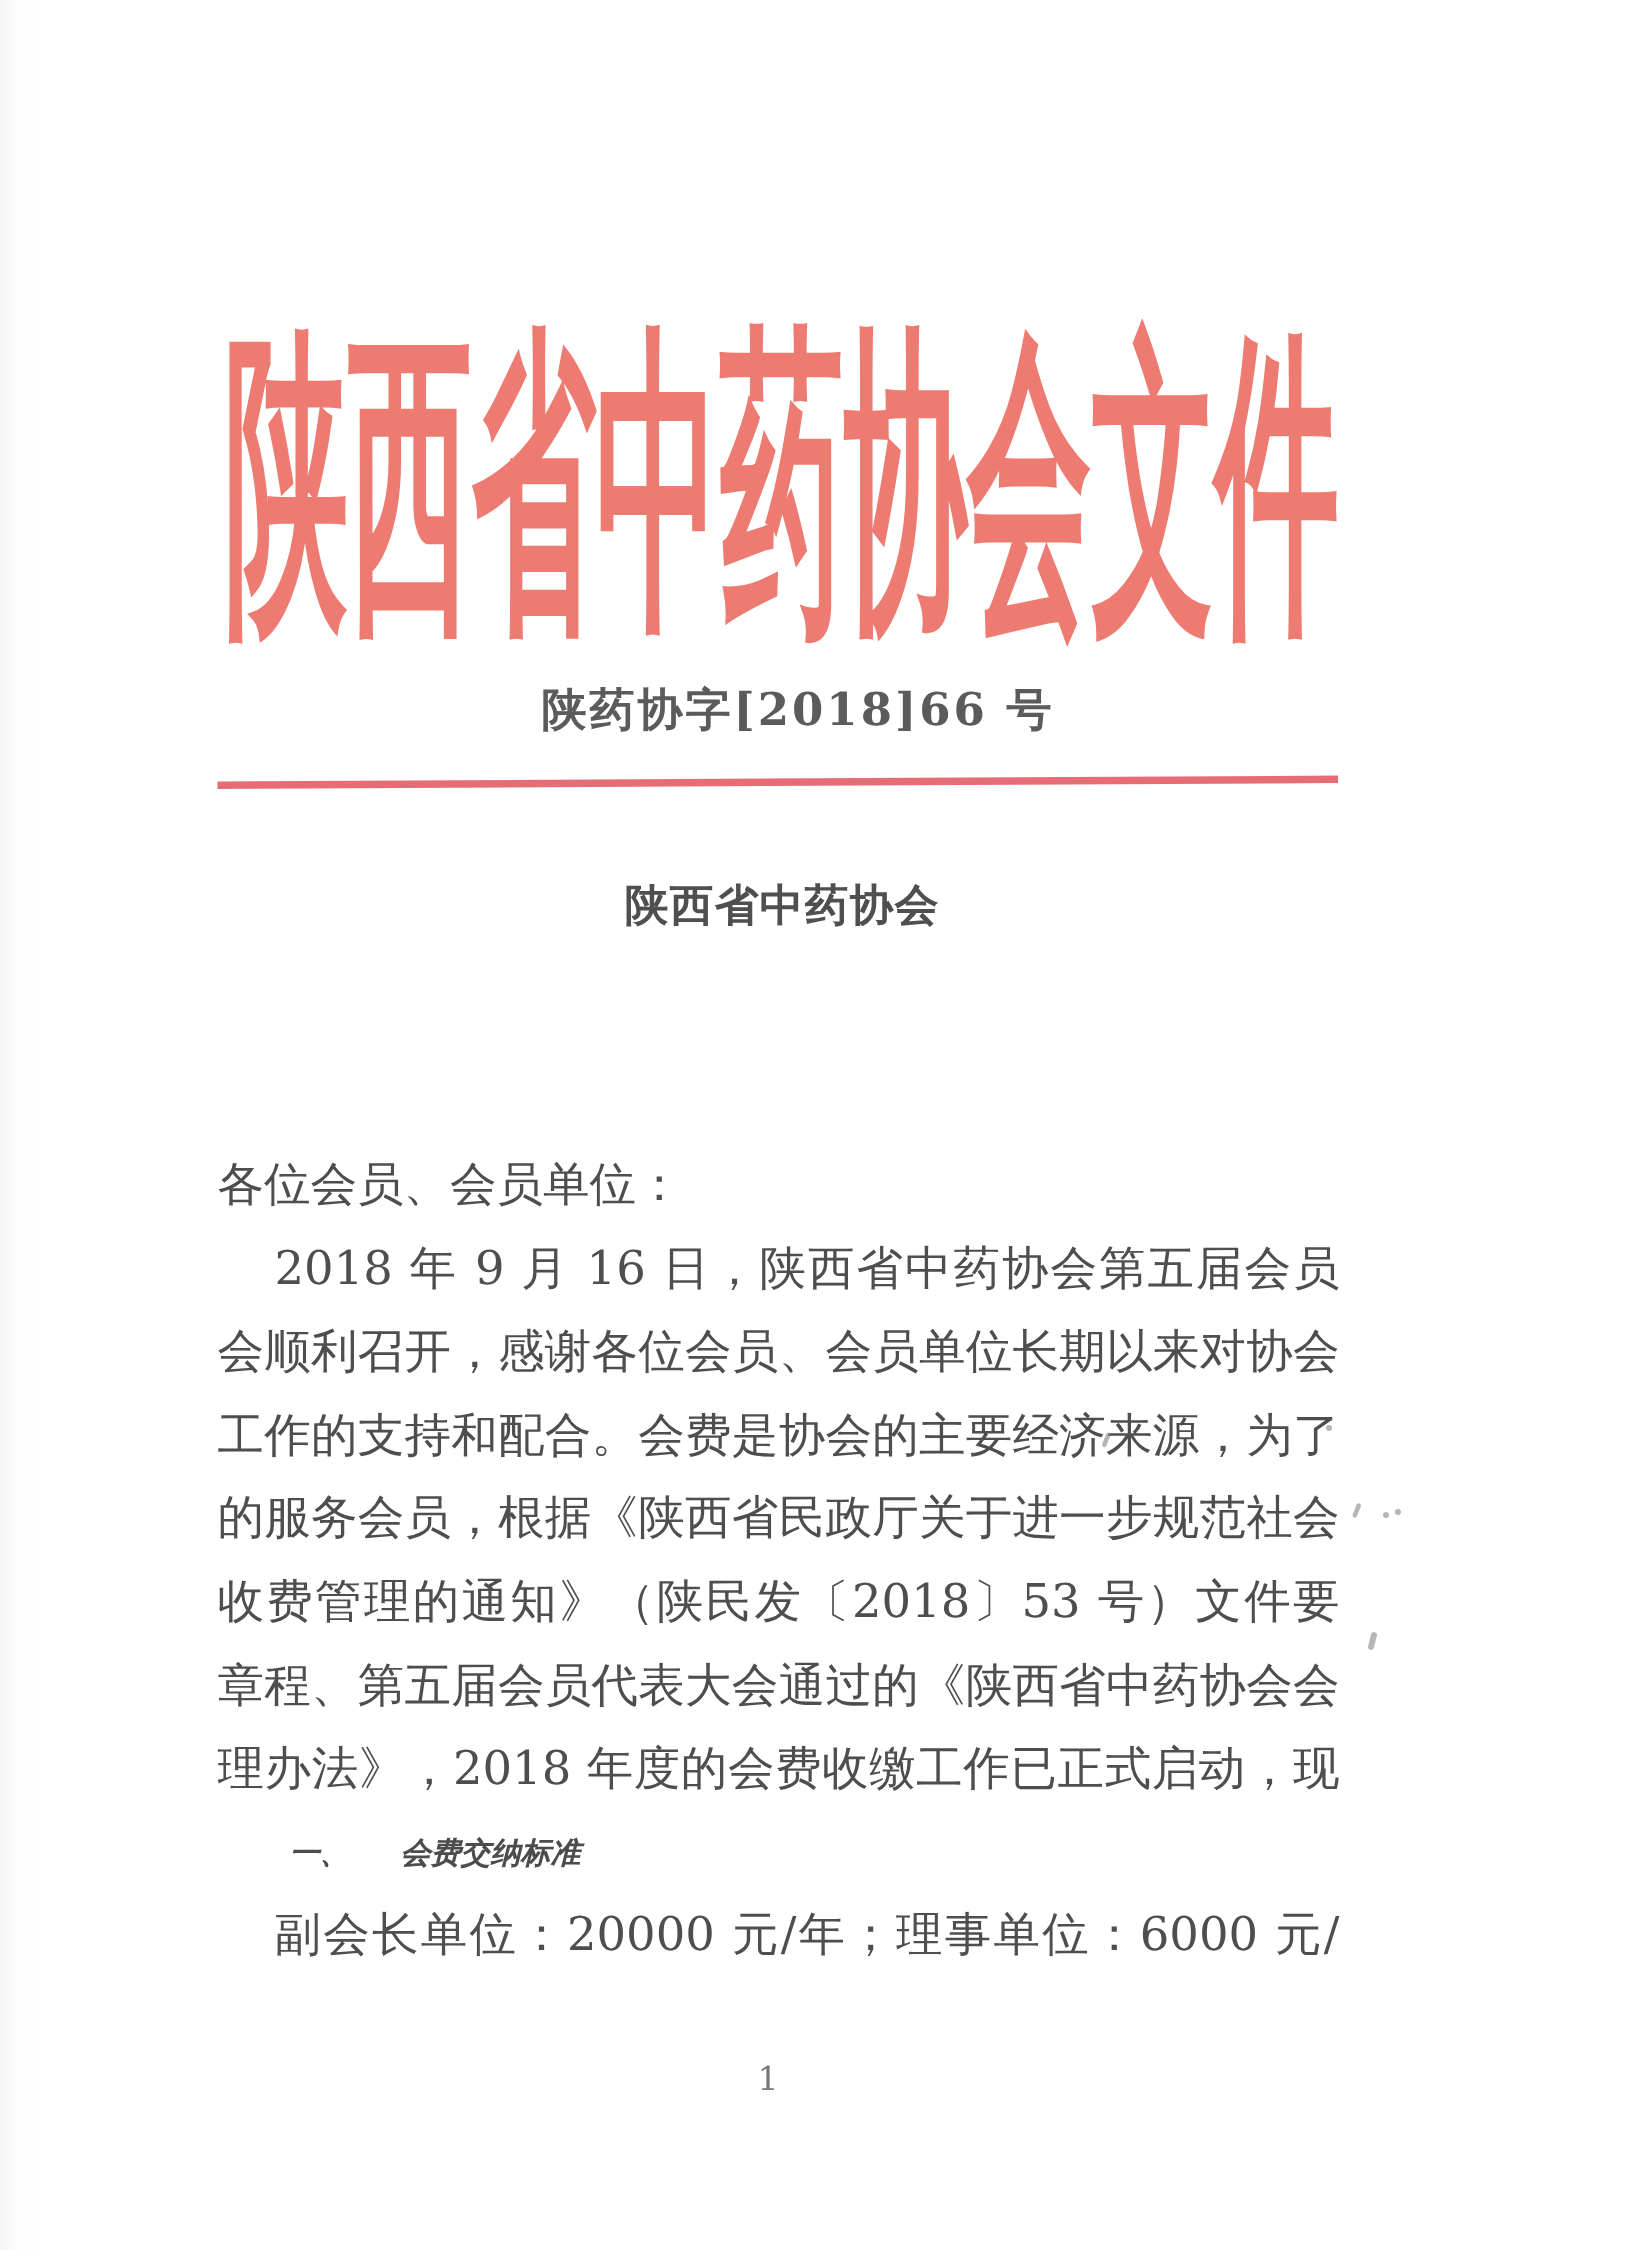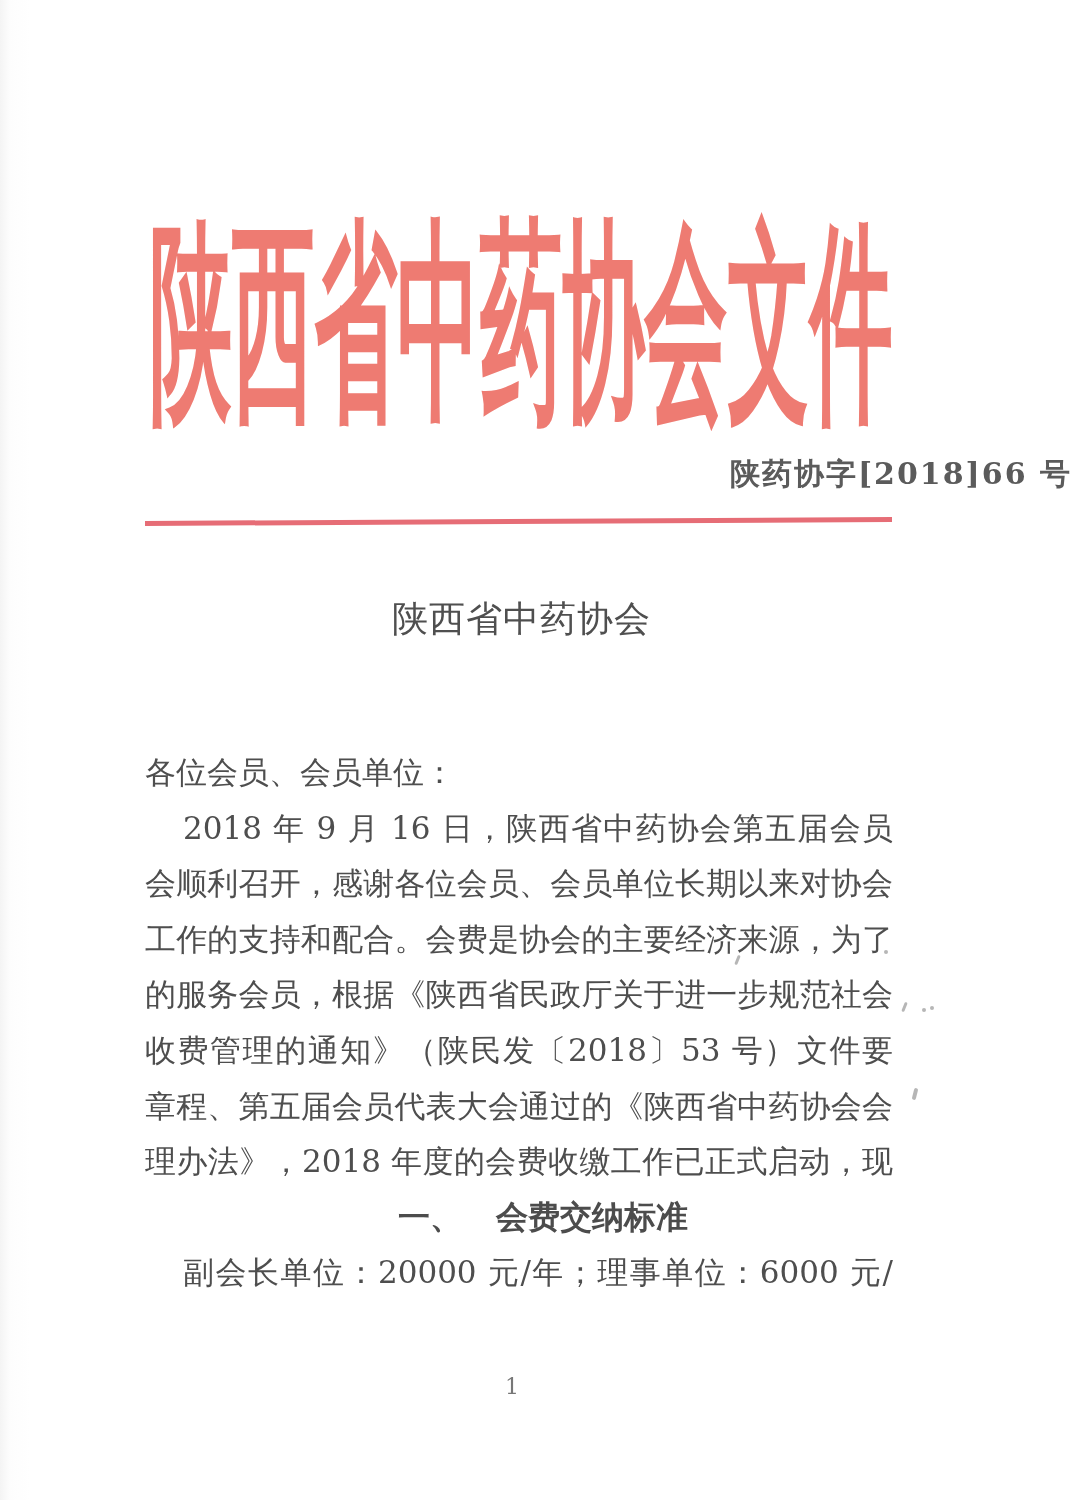--- a/index.html
+++ b/index.html
@@ -21,70 +21,71 @@
     width: 760px; height: 230px;
   }
   .letterhead text {
     font-family: "DejaVu Serif", serif;
     font-weight: bold;
     fill: #ee7b72;
   }
 
   
   .doc-number {
-    position: absolute; top: 452px; left: 16px; width: 1056px;
-    text-align: right;
+    position: absolute; top: 452px; left: 4px; width: 1056px;
+    text-align: center;
     font-size: 30px; line-height: 44px;
     font-weight: 600;
     color: #5b5b5b;
     letter-spacing: 2px;
   }
 
   
   .red-divider {
     position: absolute; top: 519px; left: 145px;
     width: 747px; height: 5px;
     background: #e66d76;
     transform: rotate(-0.3deg);
   }
 
   
   .notice-title {
-    position: absolute; top: 590px; left: 0; width: 1043px;
+    position: absolute; top: 574px; left: 0; width: 1043px;
     text-align: center;
     font-family: "DejaVu Sans", sans-serif;
-    font-weight: normal;
+    font-weight: bold;
     color: #4f4f4f;
-    font-size: 36px; line-height: 58px;
+    font-size: 29px; line-height: 58px;
     letter-spacing: 1px;
   }
 
   
   .body-text {
-    position: absolute; top: 745px; left: 145px; width: 748px;
+    position: absolute; top: 763px; left: 145px; width: 748px;
     font-size: 31px;
     color: #4e4e4e;
   }
   .bline {
     height: 55.6px; line-height: 55.6px;
     overflow: hidden;
     text-align: justify;
     text-align-last: justify;
   }
   .bline.plain { text-align-last: left; }
   .bline.indent { text-indent: 38px; }
 
   .heading-line {
     height: 55.6px; line-height: 55.6px;
     padding-left: 48px;
     font-family: "DejaVu Sans", sans-serif;
     font-weight: bold;
-    font-size: 32px;
+    font-size: 20px;
     color: #4c4c4c;
-    text-align: center;
+    text-align: left;
+    font-style: italic;
   }
   .heading-line .num { margin-right: 34px; }
 
   
   .page-number {
     position: absolute; top: 1374px; left: 0; width: 1024px;
     text-align: center;
     font-size: 22px; color: #777777;
   }
 

